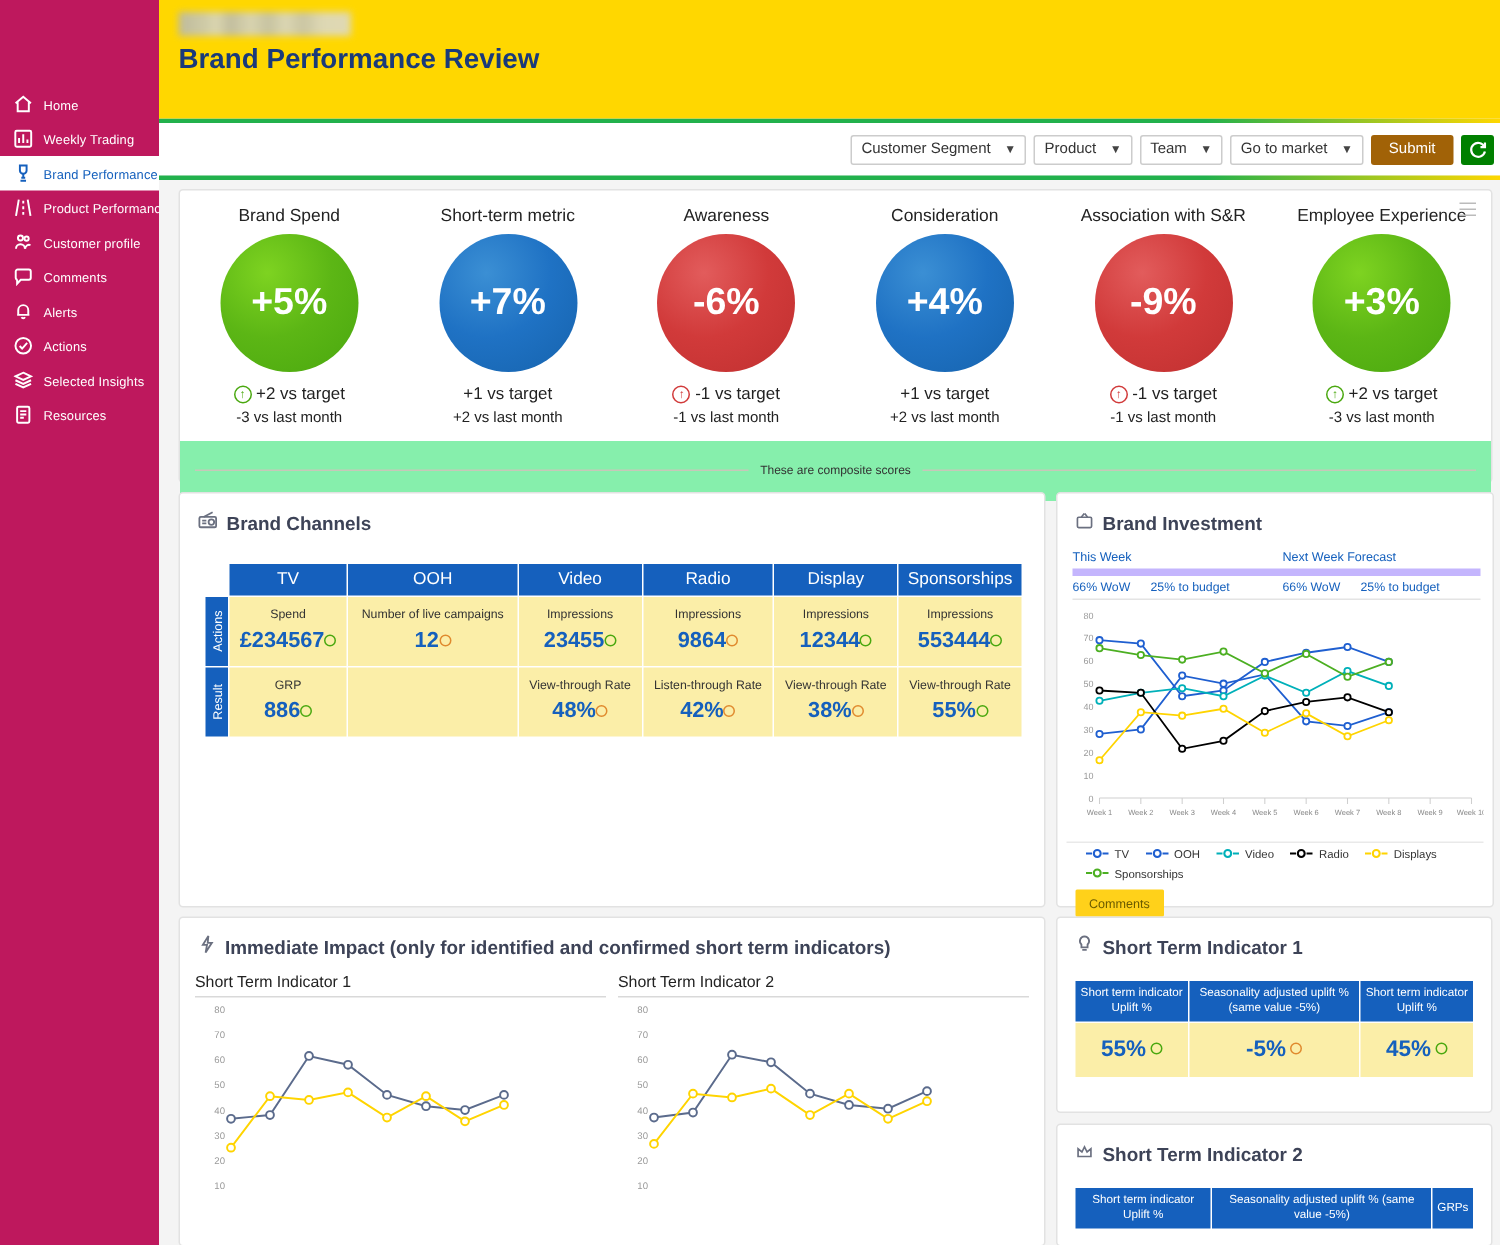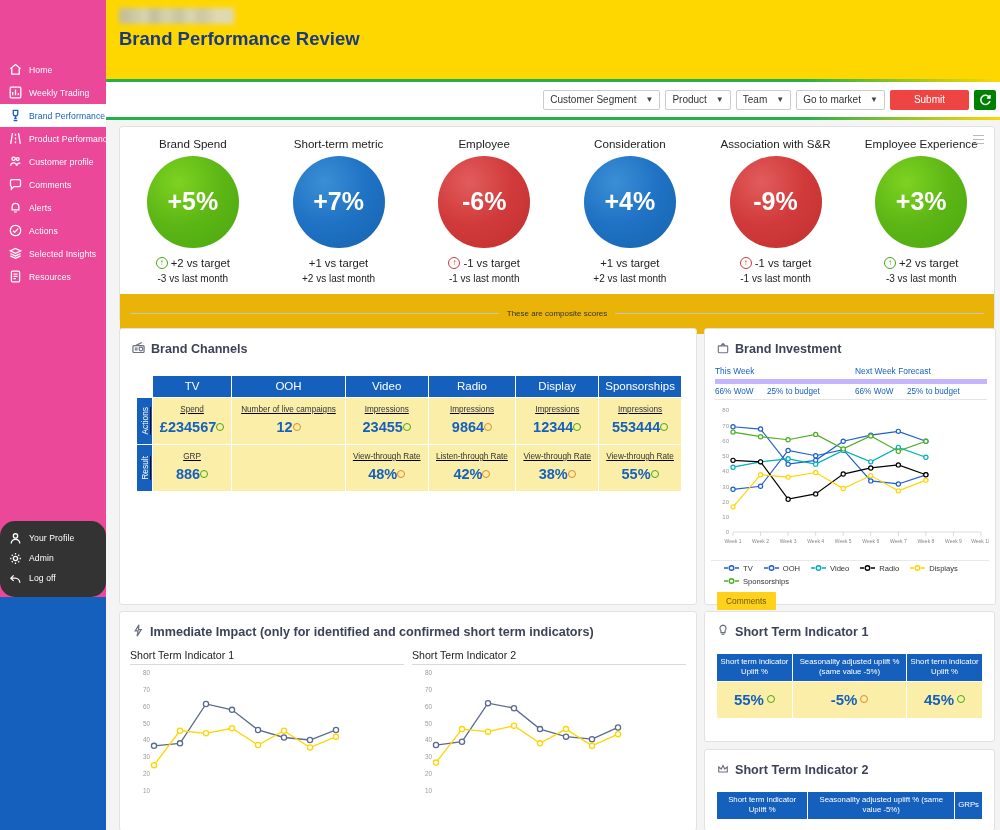--- a/index.html
+++ b/index.html
@@ -6,22 +6,22 @@
   html, body {
     width: 1000px; height: 830px;
     font-family: "Liberation Sans", sans-serif;
     background: #ffffff;
     overflow: hidden;
   }
   #app { position: relative; width: 1000px; height: 830px; display: flex; background:#f4f4f4; }
 
   
   .sidebar {
-    width: 106px; height: 830px; background: #ec4899;
-    display: flex; flex-direction: column; flex: 0 0 106px;
+    width: 106px; height: 830px; background: #be185d;
+    display: flex; flex-direction: row; flex: 0 0 106px;
   }
   .sb-top { padding-top: 58px; }
   .sb-item {
     display: flex; align-items: center; gap: 7px;
     height: 23px; padding-left: 9px; color: #ffffff;
     font-size: 8.6px; letter-spacing: .1px; cursor: pointer;
     white-space: nowrap;
   }
   .sb-item .ico { width: 13px; height: 13px; flex: 0 0 13px; display:block; }
   .sb-item.active { background: #ffffff; color: #1560bd; }
@@ -55,22 +55,22 @@
     background:#ffffff; height: 35px; display:flex; align-items:center;
     justify-content:flex-end; padding-right: 4px; gap: 5px;
   }
   .sel {
     height: 20px; border: 1px solid #cccccc; background:#fff; border-radius: 2px;
     display:flex; align-items:center; gap: 9px; padding: 0 6px;
     font-size: 10px; color: #333; cursor: pointer; white-space: nowrap;
   }
   .sel .caret { font-size: 8px; color:#444; }
   .btn-submit {
-    height: 20px; background:#ef4444; color:#fff; font-size:10px;
-    display:flex; align-items:center; padding: 0 24px; border-radius:2px; cursor:pointer;
+    height: 20px; background:#a16207; color:#fff; font-size:10px;
+    display:flex; align-items:center; padding: 0 12px; border-radius:2px; cursor:pointer;
   }
   .btn-refresh {
     height: 20px; width: 22px; background:#008000; border-radius:2px;
     display:flex; align-items:center; justify-content:center; cursor:pointer;
   }
   .btn-refresh svg { stroke:#fff; fill:none; stroke-width:1.6; }
 
   .greenbar2 { height: 2.5px; background: linear-gradient(90deg,#22b14c 0%, #22b14c 78%, #ffd700 100%); }
 
   .content { padding: 6px 5px 0 13px; }
@@ -92,42 +92,42 @@
   }
   .c-green { background: radial-gradient(circle at 34% 28%, #7ed321 0%, #5cb615 48%, #4aa80f 100%); }
   .c-blue  { background: radial-gradient(circle at 34% 28%, #3b8fd4 0%, #1f72c4 48%, #1663ad 100%); }
   .c-red   { background: radial-gradient(circle at 34% 28%, #e25c5c 0%, #d13a3a 48%, #c03030 100%); }
   .kpi-sub { font-size: 11.3px; color:#222; line-height: 16px; display:flex; align-items:center; justify-content:center; gap:3px;}
   .arr { width: 12px; height: 12px; border-radius:50%; border:1px solid #4aa80f; display:inline-flex;align-items:center;justify-content:center; font-size:8px; color:#4aa80f; line-height:1;}
   .arr.red { border-color:#d13a3a; color:#d13a3a; }
   .kpi-sub2 { font-size: 10px; color:#222; line-height: 16px; }
 
   .composite {
-    margin-top: 7px; background:#eab308; height: 40px; display:flex; align-items:center;
+    margin-top: 7px; background:#86efac; height: 40px; display:flex; align-items:center;
     justify-content:center; gap: 8px; padding: 0 10px;
   }
   .composite .hr { flex:1 1 auto; height:1px; background:#c7c7b9; }
   .composite .txt { font-size:8px; color:#333; white-space:nowrap; }
 
   
   .mid { display:flex; gap: 7px; margin-top: 6px; }
   .panel-head { display:flex; align-items:center; gap:6px; padding: 11px 0 0 12px; }
   .panel-title { font-size: 12.6px; font-weight: bold; color:#3d4357; }
   .panel-ico svg { stroke:#6b7080; fill:none; stroke-width:1.3; }
 
   .channels { flex: 0 0 578px; height: 277px; }
   .table-wrap { padding: 17px 14px 0 16px; }
   .bc-table { border-collapse: separate; border-spacing: 1px; width: 100%; }
   .bc-table th {
     background:#1560bd; color:#ffffff; font-weight: normal;
     font-size: 11.5px; height: 21px; text-align:center;
   }
   .bc-table td {
     background:#fbeea8; text-align:center; vertical-align: middle;
-    height: 46px; padding: 3px 2px; text-decoration: underline;
+    height: 46px; padding: 3px 2px;
   }
   .bc-table td.rowlab {
     background:#1560bd; width: 15px; padding:0;
   }
   .rowlab span {
     display:block; color:#fff; font-size: 8.4px;
     writing-mode: vertical-rl; transform: rotate(180deg);
     margin: 0 auto; white-space:nowrap;
   }
   .cell-sub { font-size: 8.2px; color:#333; line-height: 10px; }
@@ -332,21 +332,21 @@
             </div>
             <div class="kpi">
               <div class="kpi-label">Short-term metric</div>
               <div class="circle c-blue">+7%</div>
               <div class="kpi-sub">
                 <span>+1 vs target</span>
               </div>
               <div class="kpi-sub2">+2 vs last month</div>
             </div>
             <div class="kpi">
-              <div class="kpi-label">Employee</div>
+              <div class="kpi-label">Awareness</div>
               <div class="circle c-red">-6%</div>
               <div class="kpi-sub">
                 <span class="arr red">↑</span>
                 <span>-1 vs target</span>
               </div>
               <div class="kpi-sub2">-1 vs last month</div>
             </div>
             <div class="kpi">
               <div class="kpi-label">Consideration</div>
               <div class="circle c-blue">+4%</div>

